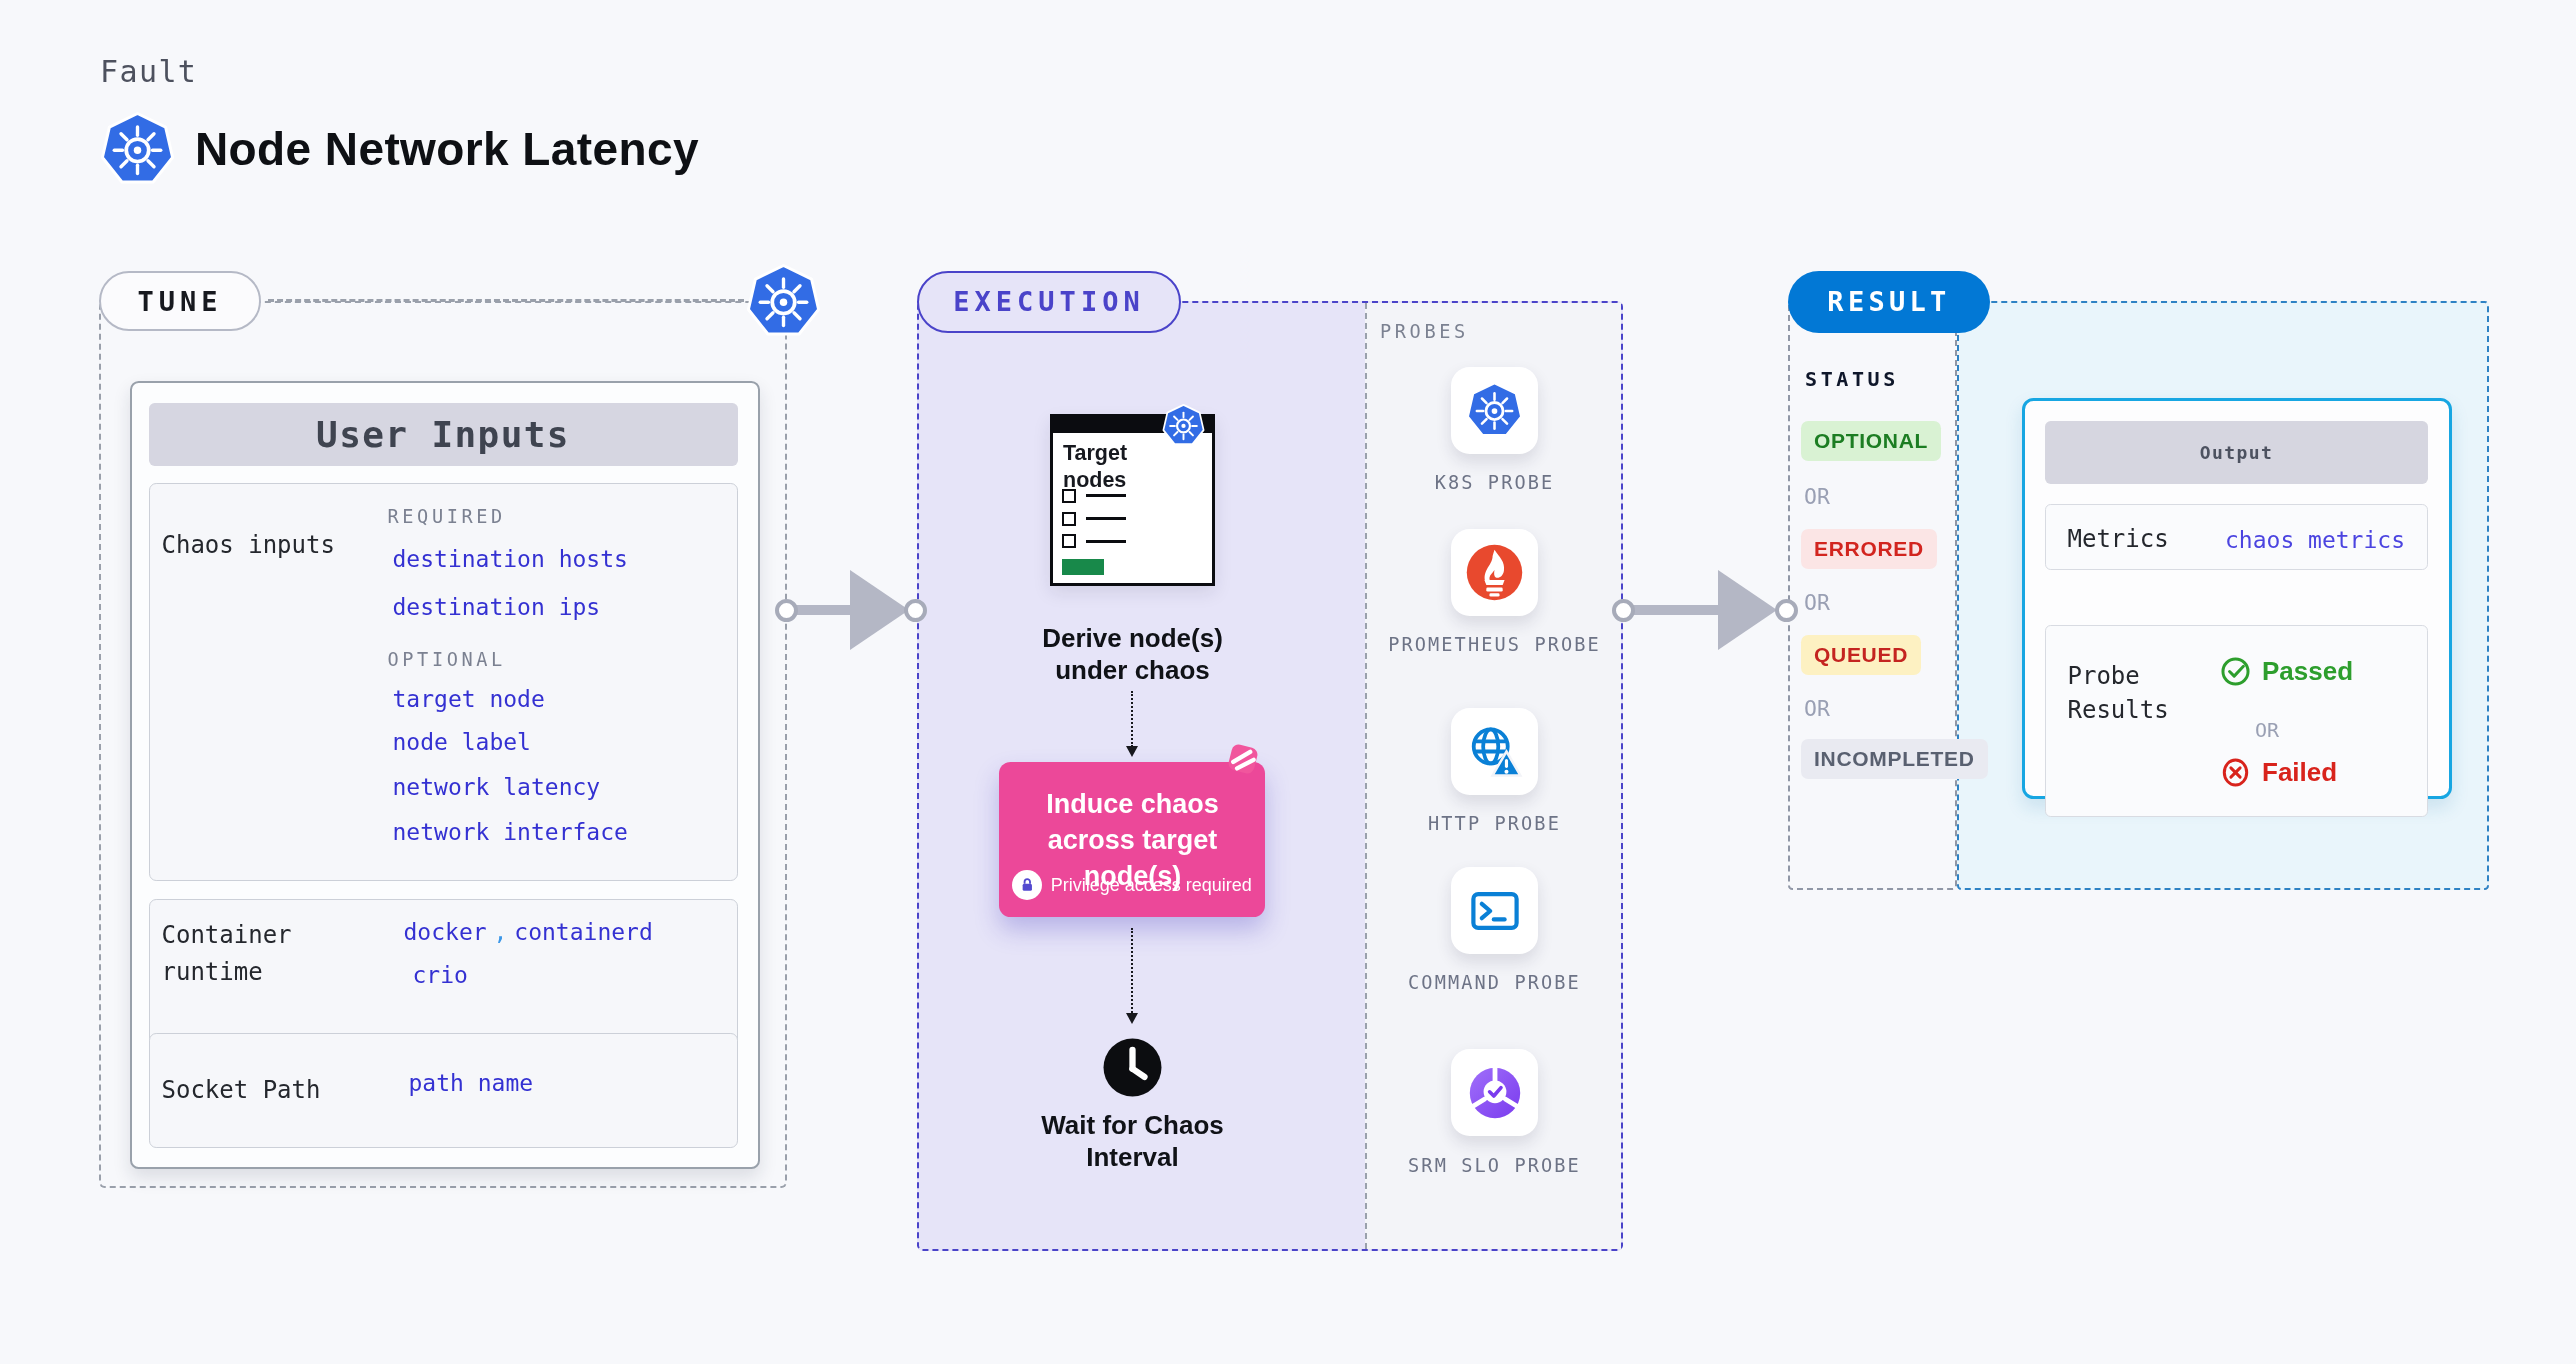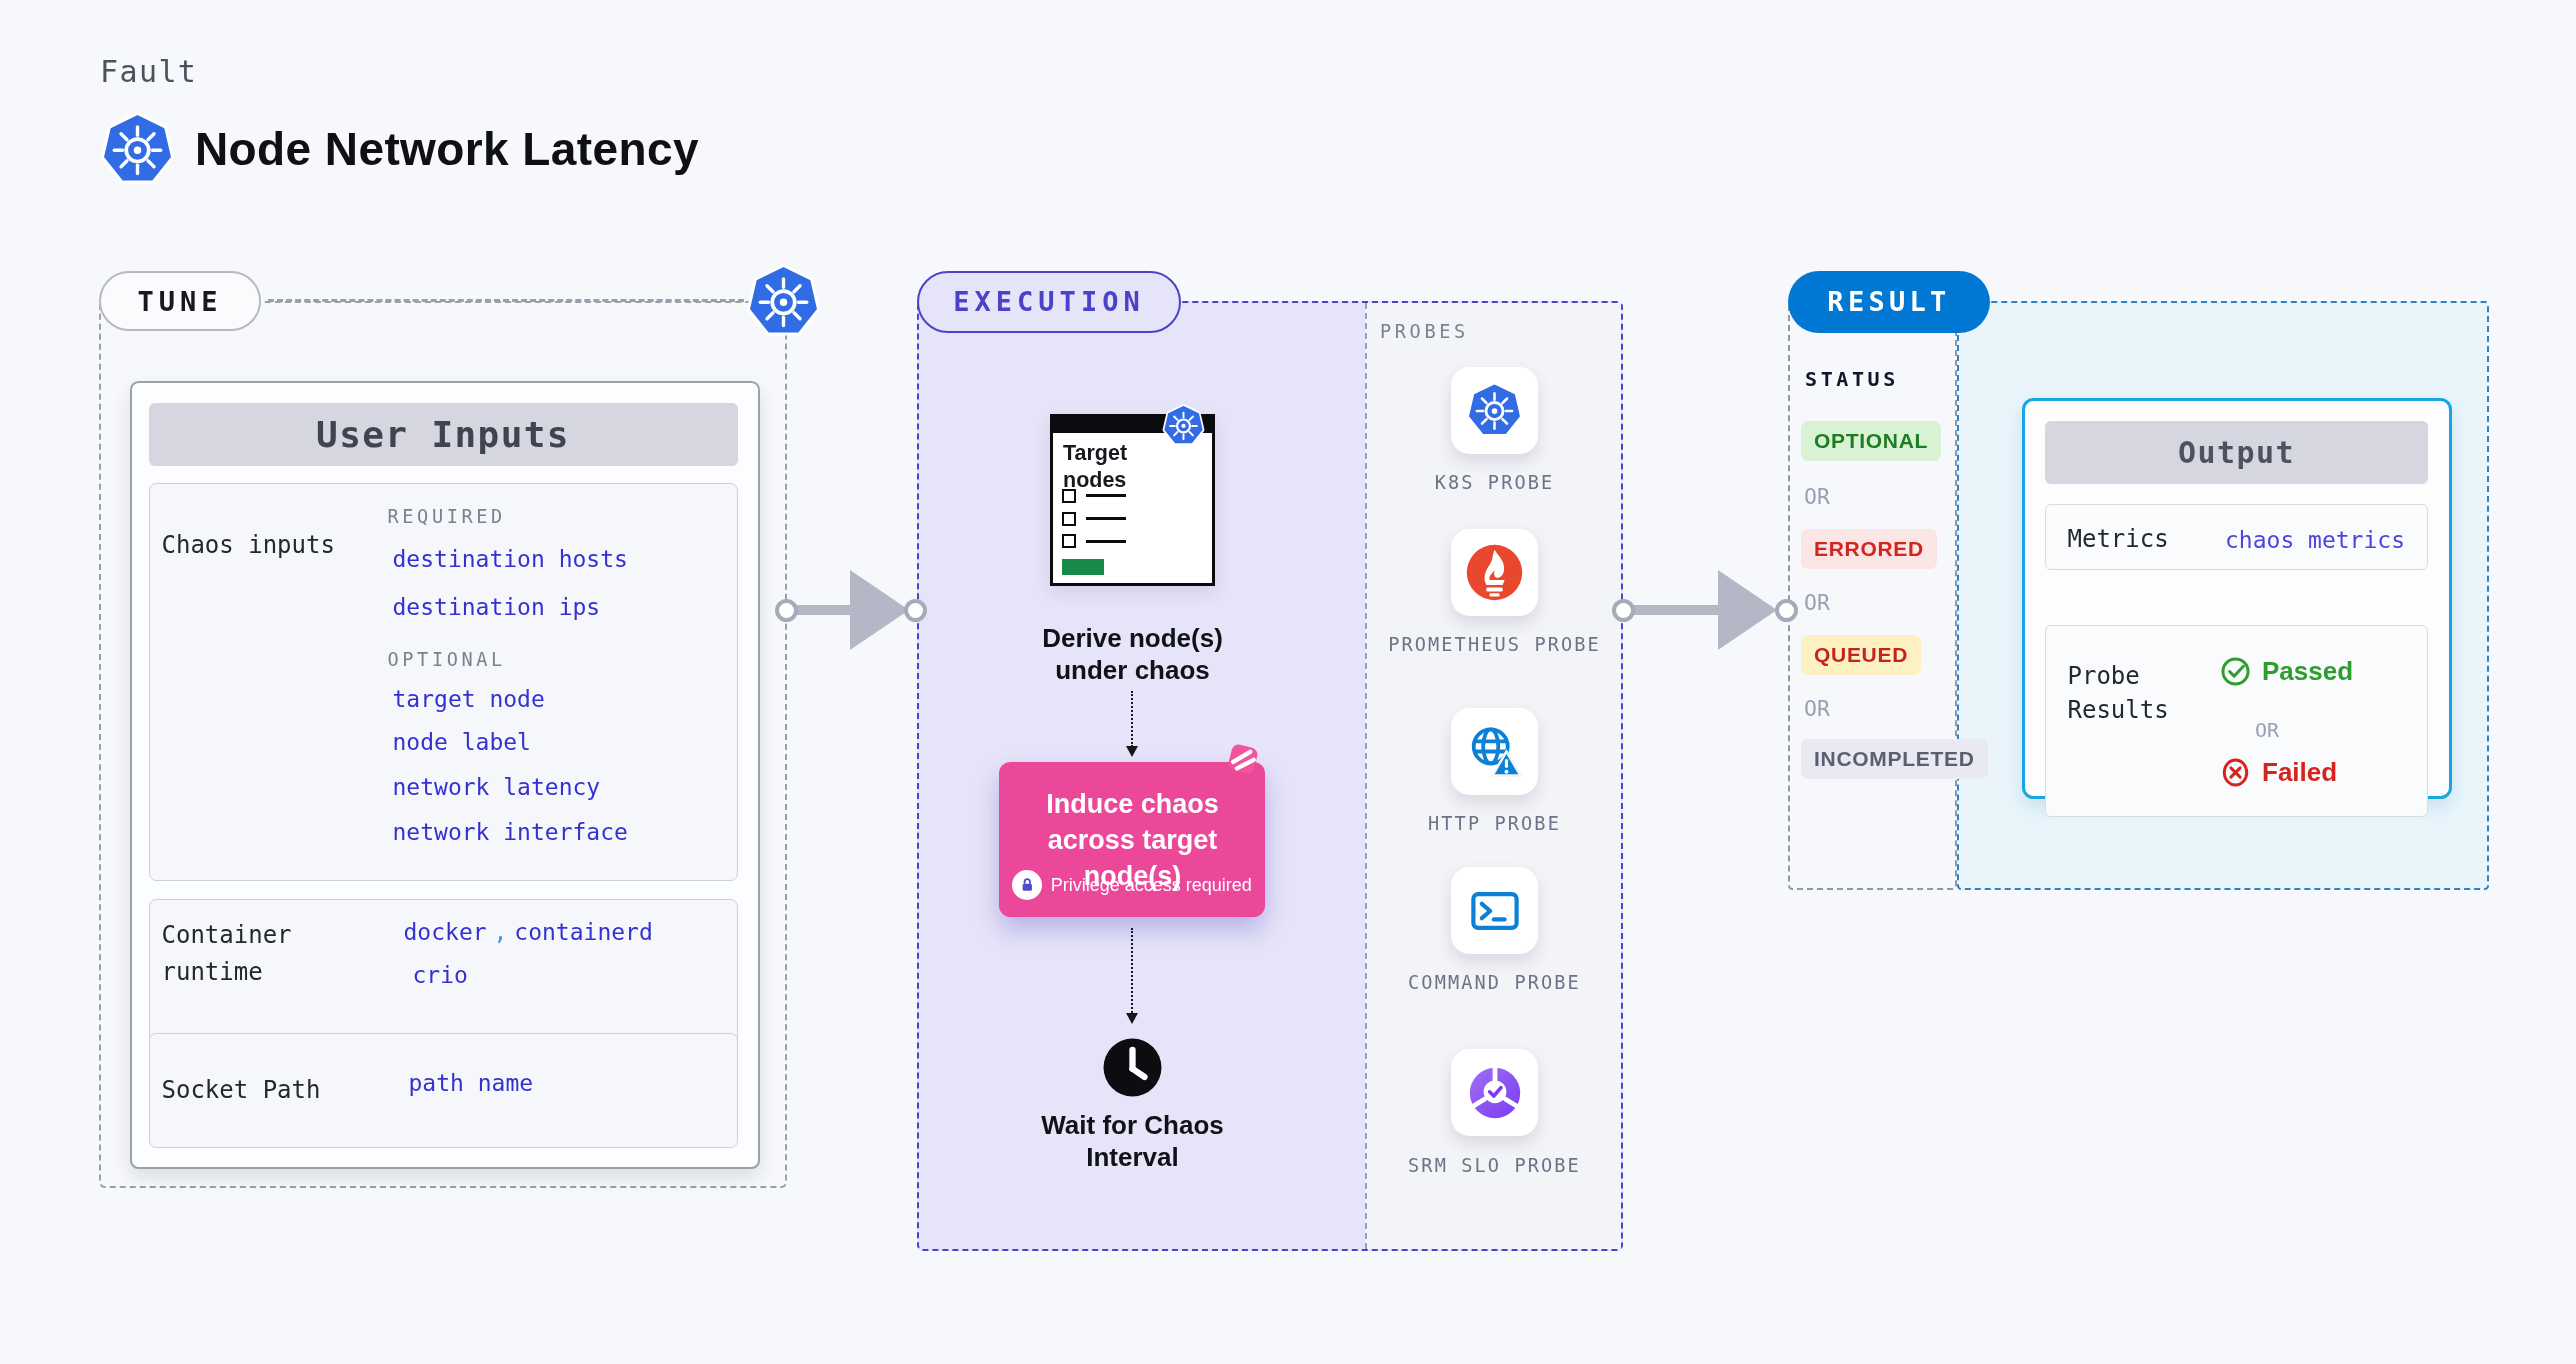--- a/index.html
+++ b/index.html
@@ -89,21 +89,21 @@
   .st-completed { background:#d9f2d3; color:#1c7d22; }
   .st-errored { background:#fbe5e5; color:#d2251f; }
   .st-queued { background:#fdf1c2; color:#c42420; }
   .st-incompleted { background:#e9eaf1; color:#596070; }
   .or-label { font-size:21.5px; color:#9aa0b4; }
 
   .output-box { left:1957px; top:301px; width:532px; height:589px; background:#e9f5fb; border:2.1px dashed #2e82c4; border-radius:4.3px; }
   .output-card { left:2022px; top:398px; width:430px; height:401px; background:#fdfdfe;
     border:3.6px solid #17a6e2; border-radius:11.5px; box-shadow:0 8.6px 18.6px rgba(20,110,170,.14); }
   .out-header { left:20px; top:20px; width:383px; height:63px; background:#d6d6e0; border-radius:5.7px;
-    line-height:63px; text-align:center; font-size:30px; font-weight:bold; color:#4d5260; letter-spacing:1.4px; }
+    line-height:63px; text-align:center; font-size:18px; font-weight:bold; color:#4d5260; letter-spacing:1.4px; }
   .out-row { background:#fafbfd; border:1.4px solid #d8dbe2; border-radius:5.7px; }
   .row-metrics { left:20px; top:103px; width:383px; height:66px; }
   .row-proberes { left:20px; top:189px; width:383px; height:192px;margin-top:35px; }
   .res-passed { color:#2d9e2d; font-size:26px; font-weight:bold; }
   .res-failed { color:#d8231c; font-size:26px; font-weight:bold; }
   .icon-row { display:flex; align-items:center; gap:10px; }
 </style>
 </head>
 <body>
 

